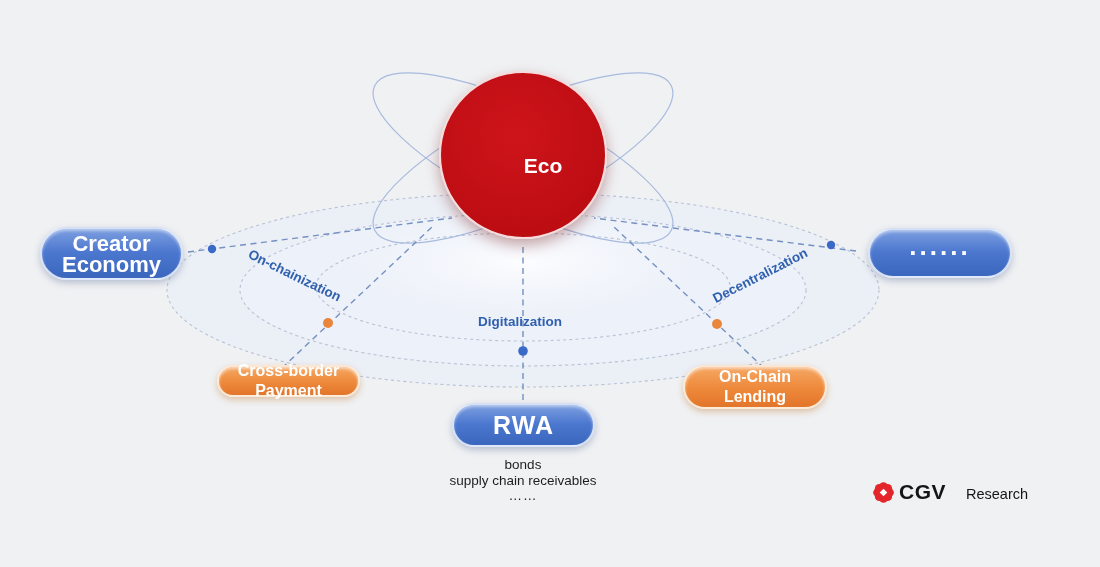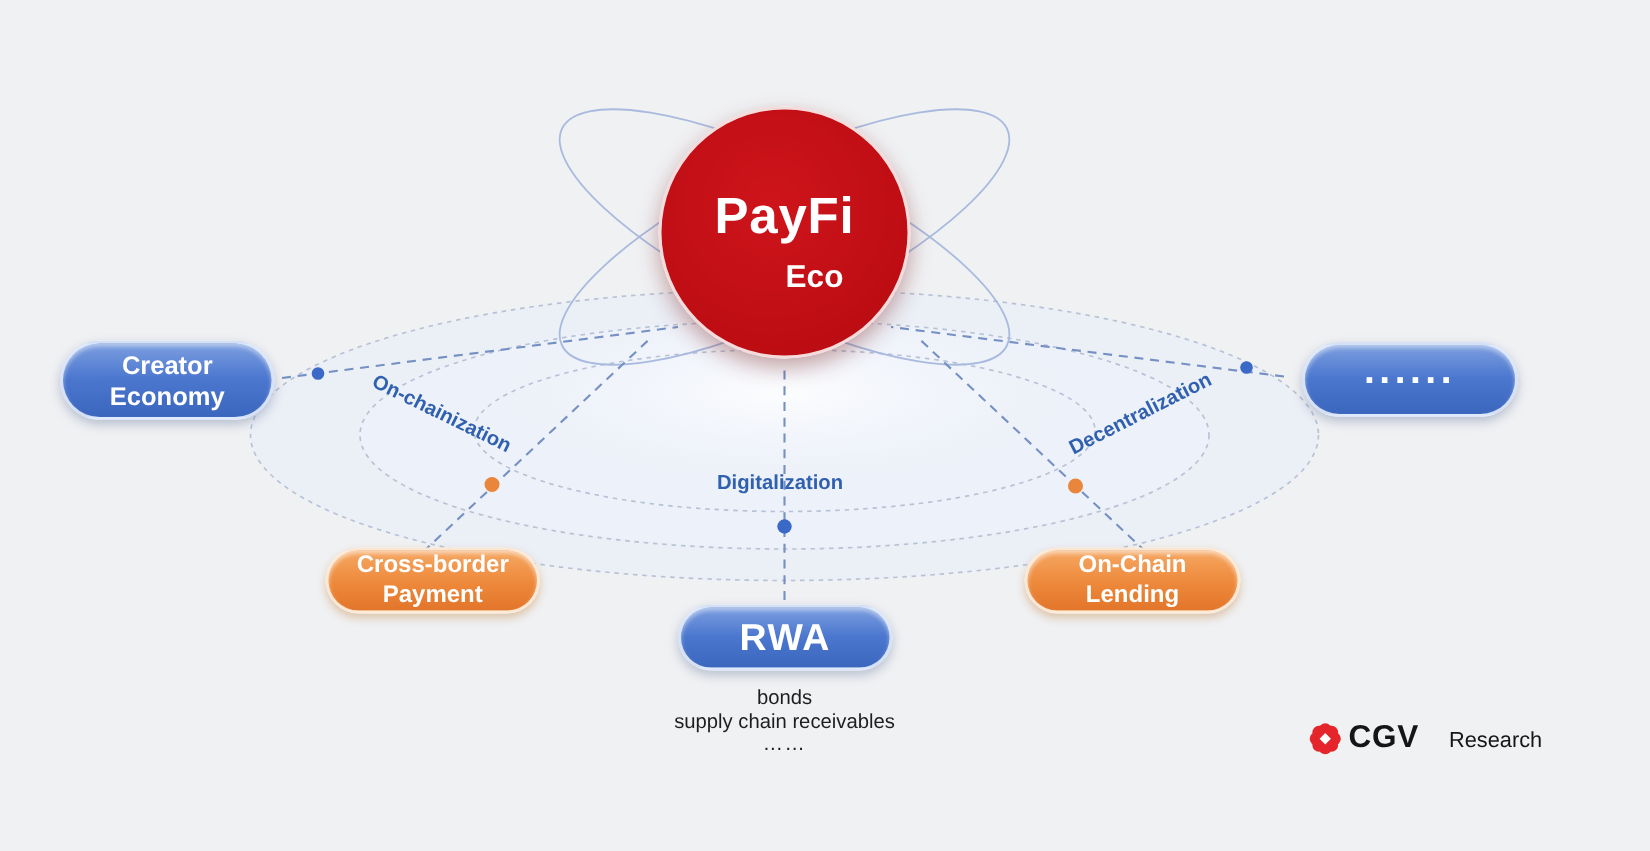--- a/index.html
+++ b/index.html
@@ -34,24 +34,24 @@
   .pill.blue {
     background:linear-gradient(180deg, #7d9fe0 0%, #4b77cf 48%, #3b66bd 100%);
     border:2px solid rgba(240,246,255,0.85);
     box-shadow:0 3px 7px rgba(90,110,150,0.38), inset 0 2px 3px rgba(255,255,255,0.45);
   }
   .pill.orange {
     background:linear-gradient(180deg, #f5a763 0%, #ee8a3c 52%, #e2752a 100%);
     box-shadow:0 3px 6px rgba(190,120,50,0.38), inset 0 2px 3px rgba(255,255,255,0.55);
     border:2px solid rgba(253,243,230,0.9);
   }
-  #pill-creator     { left:40px;  top:227px; width:143px; height:53px; font-size:17px; line-height:21px; border-radius:27px;text-align:right; }
+  #pill-creator     { left:40px;  top:227px; width:143px; height:53px; font-size:22px; line-height:21px; border-radius:27px;text-align:right; }
   #pill-more        { left:868px; top:228px; width:144px; height:50px; border-radius:25px; }
   #pill-more .dots  { font-size:26px; letter-spacing:3px; transform:translateY(-7px); }
-  #pill-crossborder { left:217px; top:365px; width:143px; height:44px; font-size:16px; line-height:20px; border-radius:22px;justify-content:center; }
+  #pill-crossborder { left:217px; top:365px; width:143px; height:32px; font-size:16px; line-height:20px; border-radius:22px;justify-content:center; }
   #pill-onchain     { left:683px; top:365px; width:144px; height:44px; font-size:16px; line-height:20px; border-radius:22px; }
   #pill-rwa         { left:452px; top:403px; width:143px; height:44px; font-size:25px; letter-spacing:1px; border-radius:22px; }
 
   .axis-label {
     position:absolute; color:#3060b0; font-weight:bold; font-size:13.5px;
     white-space:nowrap; transform-origin:center;
   }
   #label-onchainization   { left:244px; top:268px; transform:rotate(26deg); }
   #label-digitalization   { left:478px; top:314px;text-align:center; }
   #label-decentralization { left:708px; top:268px; transform:rotate(-27deg); }
@@ -99,21 +99,20 @@
     <line class="ray" x1="856" y1="251" x2="594" y2="218"></line>
 
     <circle cx="212" cy="249" r="4.2" fill="#3a69c8"></circle>
     <circle cx="328" cy="323" r="5" fill="#ea853c"></circle>
     <circle cx="523" cy="351" r="4.8" fill="#3a69c8"></circle>
     <circle cx="717" cy="324" r="5" fill="#ea853c"></circle>
     <circle cx="831" cy="245" r="4.2" fill="#3a69c8"></circle>
   </svg>
 
   <div class="center-node">
-    <div class="center-title">PayFi</div>
     <div class="center-sub">Eco</div>
   </div>
 
   <div class="pill blue" id="pill-creator">
     <span>Creator</span>
     <span>Economy</span>
   </div>
 
   <div class="pill blue" id="pill-more">
     <span class="dots">......</span>

